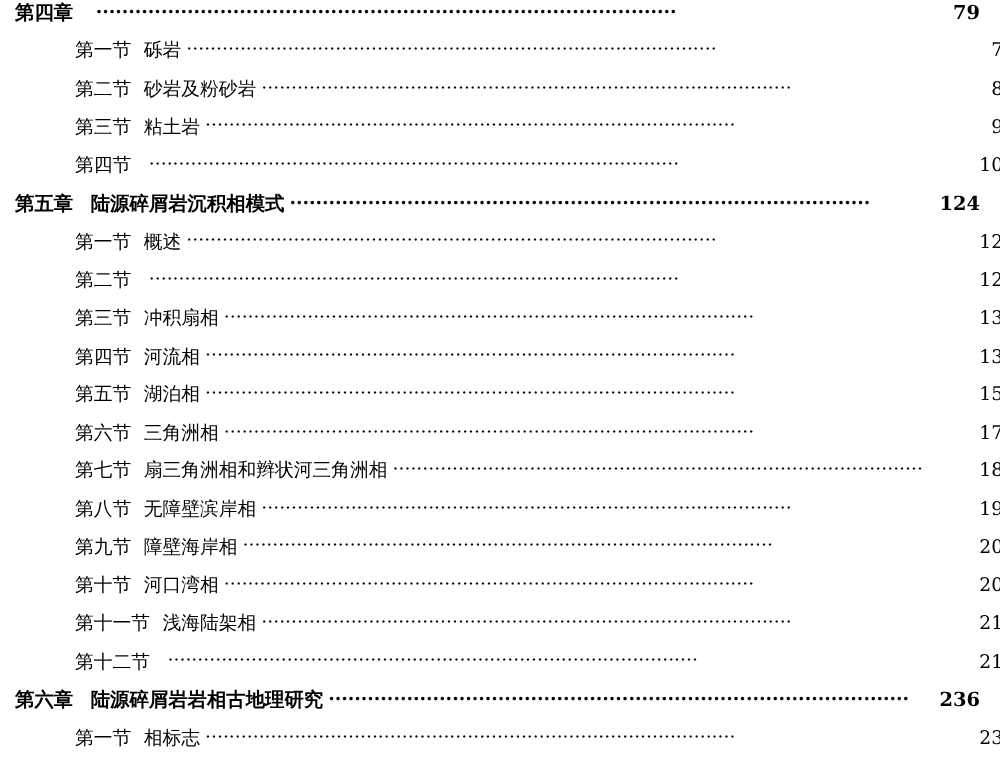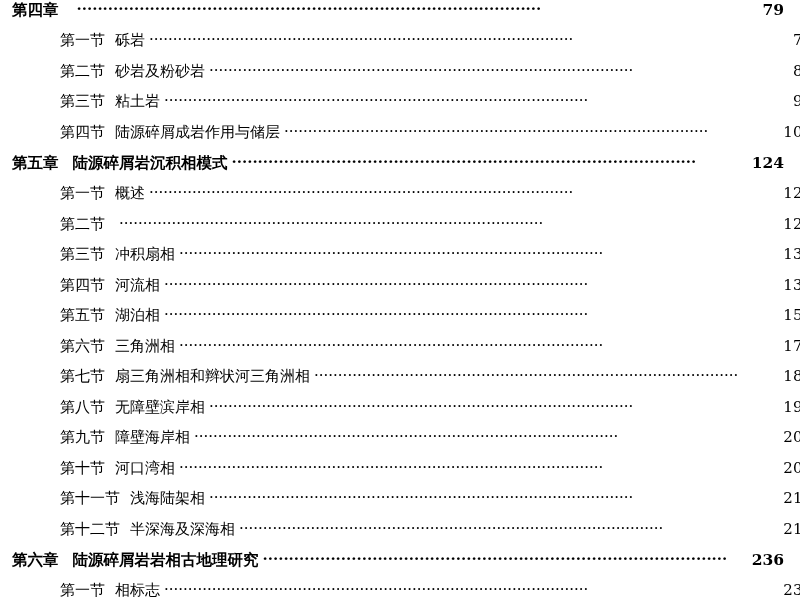--- a/index.html
+++ b/index.html
@@ -94,21 +94,20 @@
       <span class="page">83</span>
     </div>
     <div class="toc-row section">
       <span class="label num">第三节</span>
       <span class="title">粘土岩</span>
       <span class="leader">·························································································</span>
       <span class="page">93</span>
     </div>
     <div class="toc-row section">
       <span class="label num">第四节</span>
-      <span class="title">陆源碎屑成岩作用与储层</span>
       <span class="leader">·························································································</span>
       <span class="page">102</span>
     </div>
     <div class="toc-row chapter">
       <span class="label num">第五章</span>
       <span class="title">陆源碎屑岩沉积相模式</span>
       <span class="leader">·························································································</span>
       <span class="page">124</span>
     </div>
     <div class="toc-row section">
@@ -171,21 +170,20 @@
       <span class="page">209</span>
     </div>
     <div class="toc-row section">
       <span class="label num">第十一节</span>
       <span class="title">浅海陆架相</span>
       <span class="leader">·························································································</span>
       <span class="page">212</span>
     </div>
     <div class="toc-row section">
       <span class="label num">第十二节</span>
-      <span class="title">半深海及深海相</span>
       <span class="leader">·························································································</span>
       <span class="page">219</span>
     </div>
     <div class="toc-row chapter">
       <span class="label num">第六章</span>
       <span class="title">陆源碎屑岩岩相古地理研究</span>
       <span class="leader">·························································································</span>
       <span class="page">236</span>
     </div>
     <div class="toc-row section">

